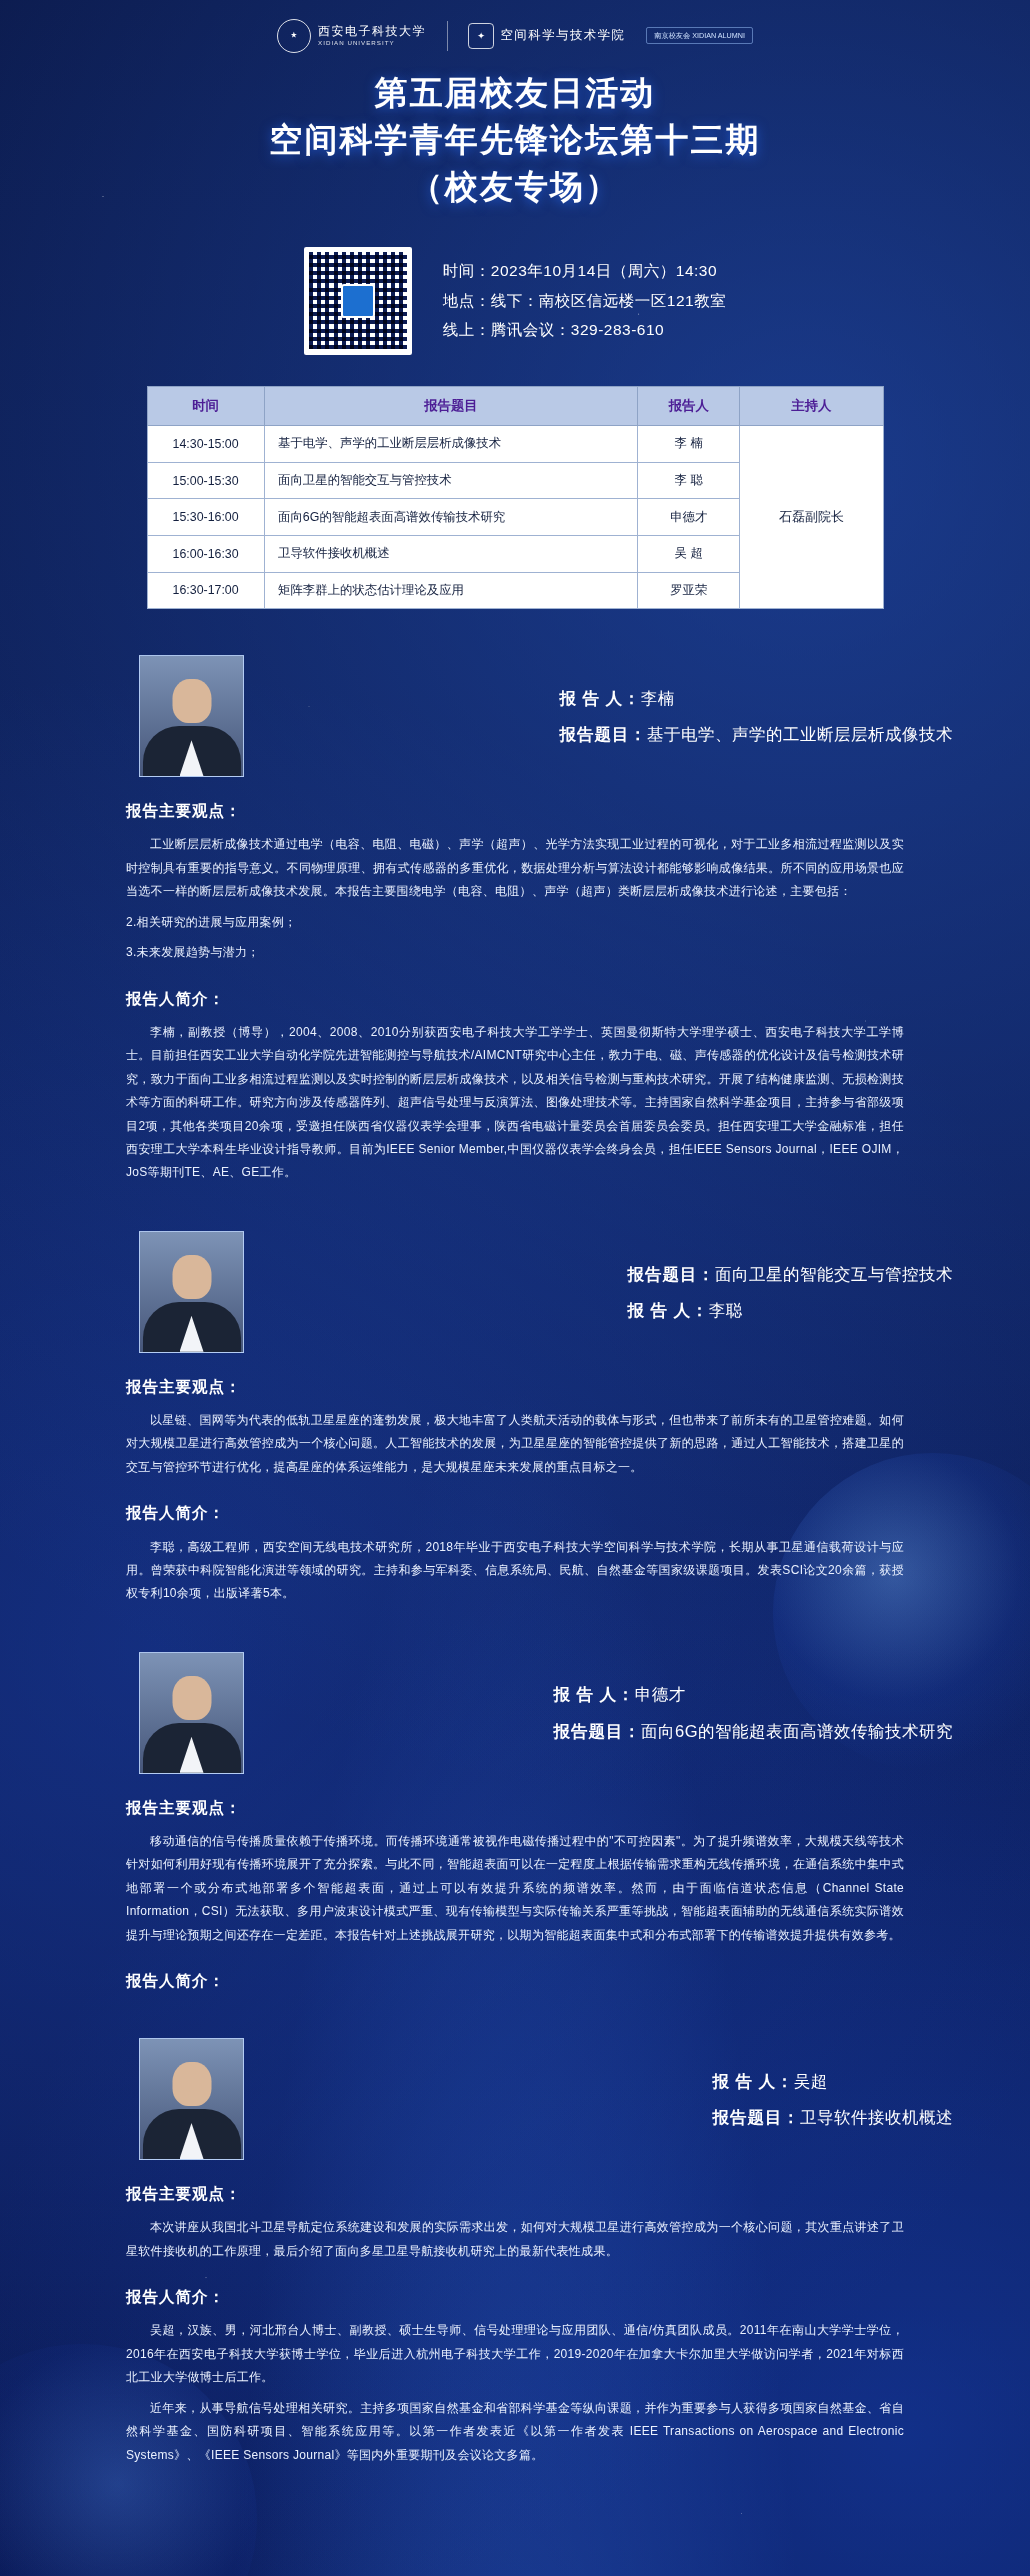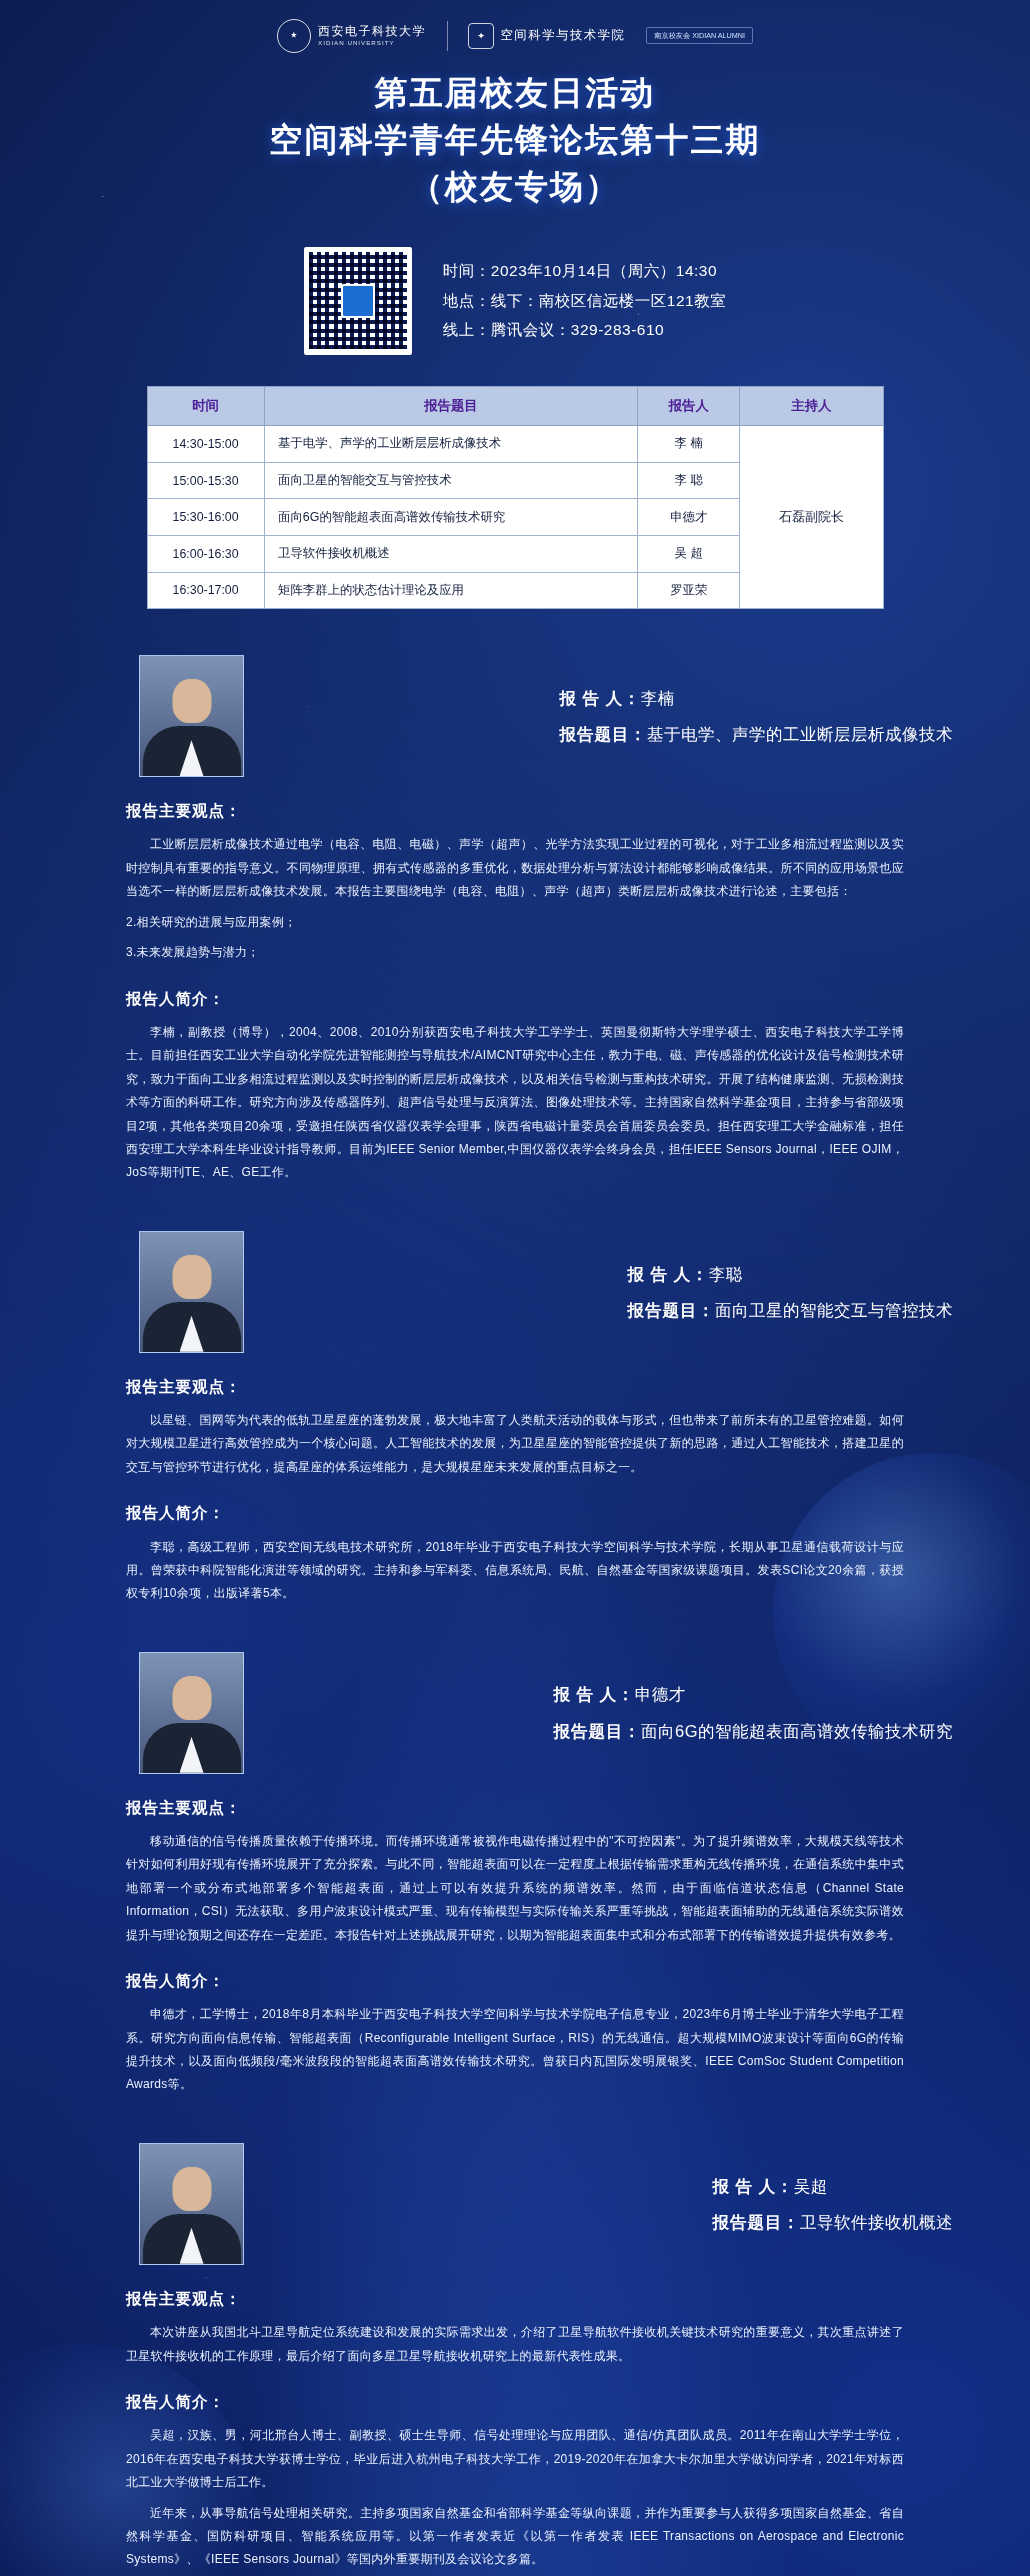--- a/index.html
+++ b/index.html
@@ -248,22 +248,22 @@
     </div>
 
     <div class="speaker">
       <div class="spk-head">
         <div class="portrait">
           <div class="head"></div>
             <div class="body"></div>
             <div class="shirt"></div>
         </div>
         <div class="spk-meta">
+          <div><b>报告题目：</b><span class="val">面向卫星的智能交互与管控技术</span></div>
           <div><b>报 告 人：</b><span class="val">李聪</span></div>
-          <div><b>报告题目：</b><span class="val">面向卫星的智能交互与管控技术</span></div>
         </div>
       </div>
       <div class="block">
         <h3>报告主要观点：</h3>
         <p class="indent">以星链、国网等为代表的低轨卫星星座的蓬勃发展，极大地丰富了人类航天活动的载体与形式，但也带来了前所未有的卫星管控难题。如何对大规模卫星进行高效管控成为一个核心问题。人工智能技术的发展，为卫星星座的智能管控提供了新的思路，通过人工智能技术，搭建卫星的交互与管控环节进行优化，提高星座的体系运维能力，是大规模星座未来发展的重点目标之一。</p>
       </div>
       <div class="block">
         <h3>报告人简介：</h3>
         <p class="indent">李聪，高级工程师，西安空间无线电技术研究所，2018年毕业于西安电子科技大学空间科学与技术学院，长期从事卫星通信载荷设计与应用。曾荣获中科院智能化演进等领域的研究。主持和参与军科委、信息系统局、民航、自然基金等国家级课题项目。发表SCI论文20余篇，获授权专利10余项，出版译著5本。</p>
       </div>
@@ -280,39 +280,38 @@
           <div><b>报 告 人：</b><span class="val">申德才</span></div>
           <div><b>报告题目：</b><span class="val">面向6G的智能超表面高谱效传输技术研究</span></div>
         </div>
       </div>
       <div class="block">
         <h3>报告主要观点：</h3>
         <p class="indent">移动通信的信号传播质量依赖于传播环境。而传播环境通常被视作电磁传播过程中的"不可控因素"。为了提升频谱效率，大规模天线等技术针对如何利用好现有传播环境展开了充分探索。与此不同，智能超表面可以在一定程度上根据传输需求重构无线传播环境，在通信系统中集中式地部署一个或分布式地部署多个智能超表面，通过上可以有效提升系统的频谱效率。然而，由于面临信道状态信息（Channel State Information，CSI）无法获取、多用户波束设计模式严重、现有传输模型与实际传输关系严重等挑战，智能超表面辅助的无线通信系统实际谱效提升与理论预期之间还存在一定差距。本报告针对上述挑战展开研究，以期为智能超表面集中式和分布式部署下的传输谱效提升提供有效参考。</p>
       </div>
       <div class="block">
         <h3>报告人简介：</h3>
-        <p class="indent">申德才，工学博士，2018年8月本科毕业于西安电子科技大学空间科学与技术学院电子信息专业，2023年6月博士毕业于清华大学电子工程系。研究方向面向信息传输、智能超表面（Reconfigurable Intelligent Surface，RIS）的无线通信。超大规模MIMO波束设计等面向6G的传输提升技术，以及面向低频段/毫米波段段的智能超表面高谱效传输技术研究。曾获日内瓦国际发明展银奖、IEEE ComSoc Student Competition Awards等。</p>
       </div>
     </div>
 
     <div class="speaker">
       <div class="spk-head">
         <div class="portrait">
           <div class="head"></div>
             <div class="body"></div>
             <div class="shirt"></div>
         </div>
         <div class="spk-meta">
           <div><b>报 告 人：</b><span class="val">吴超</span></div>
           <div><b>报告题目：</b><span class="val">卫导软件接收机概述</span></div>
         </div>
       </div>
       <div class="block">
         <h3>报告主要观点：</h3>
-        <p class="indent">本次讲座从我国北斗卫星导航定位系统建设和发展的实际需求出发，介绍了卫星导航软件接收机关键技术研究的重要意义，其次重点讲述了卫星软件接收机的工作原理，最后介绍了面向多星卫星导航接收机研究上的最新代表性成果。</p>
+        <p class="indent">本次讲座从我国北斗卫星导航定位系统建设和发展的实际需求出发，如何对大规模卫星进行高效管控成为一个核心问题，其次重点讲述了卫星软件接收机的工作原理，最后介绍了面向多星卫星导航接收机研究上的最新代表性成果。</p>
       </div>
       <div class="block">
         <h3>报告人简介：</h3>
         <p class="indent">吴超，汉族、男，河北邢台人博士、副教授、硕士生导师、信号处理理论与应用团队、通信/仿真团队成员。2011年在南山大学学士学位，2016年在西安电子科技大学获博士学位，毕业后进入杭州电子科技大学工作，2019-2020年在加拿大卡尔加里大学做访问学者，2021年对标西北工业大学做博士后工作。</p>
         <p class="indent">近年来，从事导航信号处理相关研究。主持多项国家自然基金和省部科学基金等纵向课题，并作为重要参与人获得多项国家自然基金、省自然科学基金、国防科研项目、智能系统应用等。以第一作者发表近《以第一作者发表 IEEE Transactions on Aerospace and Electronic Systems》、《IEEE Sensors Journal》等国内外重要期刊及会议论文多篇。</p>
 
       </div>
     </div>
 
   </div>

